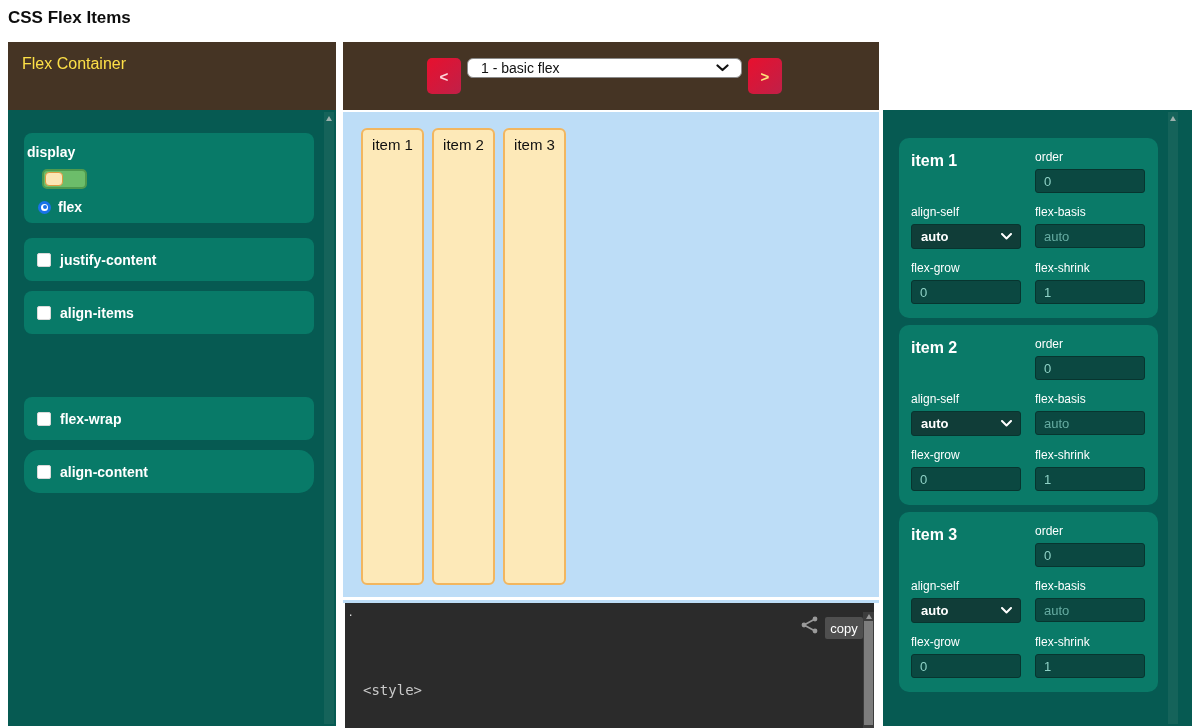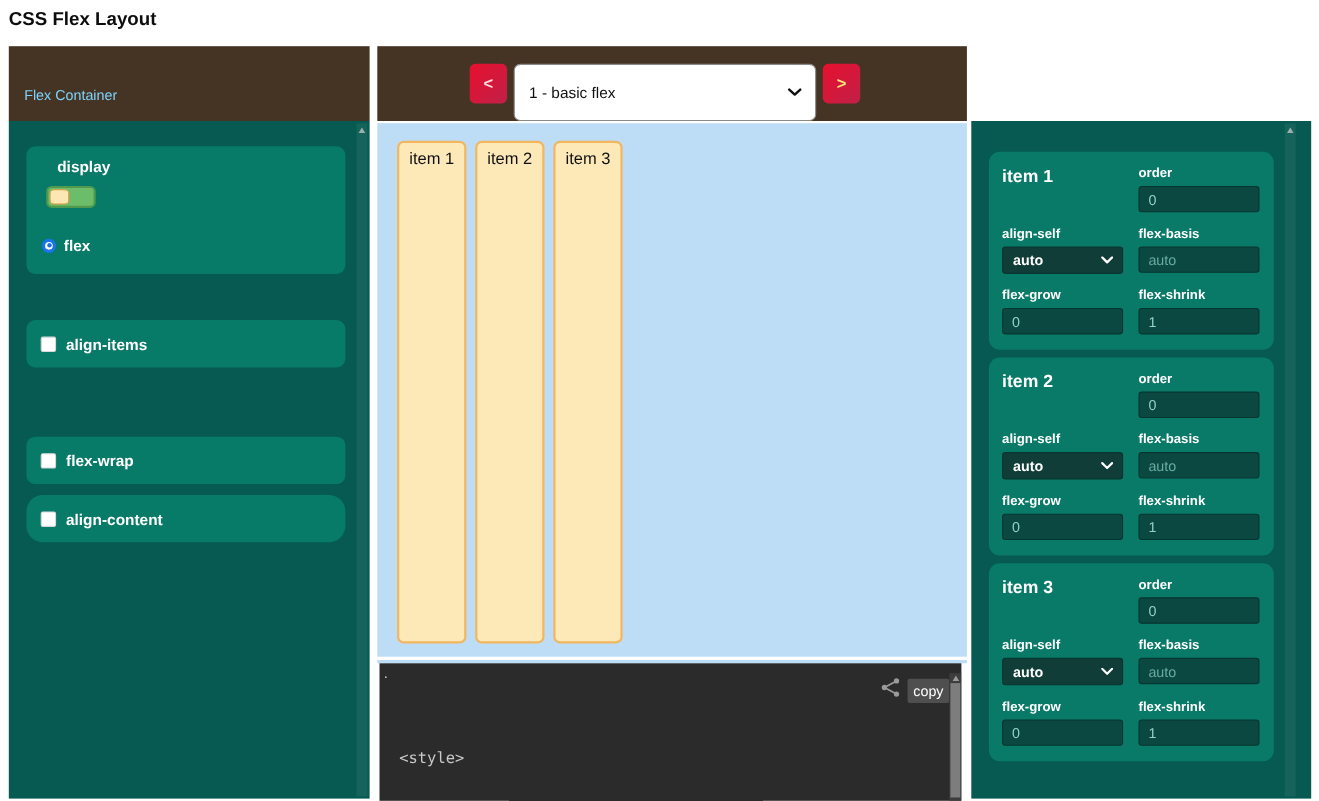--- a/index.html
+++ b/index.html
@@ -9,50 +9,50 @@
   
   .page-title { position:absolute; left:8px; top:8px; font-size:17px; font-weight:bold; color:#0d0d0d; }
 
   
   .col { position:absolute; top:42px; }
   .col-left  { left:8px;   width:328px; height:684px; }
   .col-mid   { left:343px; width:536px; height:686px; }
   .col-right { left:883px; width:309px; height:684px; }
 
   .panel-header { position:absolute; left:0; top:0; width:100%; height:68px; background:#453424; }
-  .panel-header .ph-title { position:absolute; left:14px; top:13px; font-size:13px; color:#7dd3fc;margin-top:24px; }
+  .panel-header .ph-title { position:absolute; left:14px; top:13px; font-size:16px; color:#fde047; }
   .panel-body { position:absolute; left:0; top:68px; width:100%; height:616px; background:#065a52; overflow:hidden; }
 
   
   .teal-scrollbar { position:absolute; top:2px; width:10px; height:612px; background:#15635a; }
   .sb-up-arrow { position:absolute; left:2px; top:4px; width:0; height:0;
                  border-left:3px solid transparent; border-right:3px solid transparent; border-bottom:5px solid #9bb0ac; }
 
   
   .cc-card { position:absolute; left:16px; width:290px; background:#087a68; border-radius:8px; }
   .card-label { font-size:14px; font-weight:bold; color:#ffffff; }
-  .display-card { top:23px; height:116px; padding:10px 28px; }
+  .display-card { top:23px; height:90px; padding:10px 3px; }
   .toggle { position:absolute; left:18px; top:36px; width:45px; height:20px; background:#6cbd6a;
             border:2px solid #4f9a4e; border-radius:5px; }
   .toggle .knob { position:absolute; left:1px; top:1px; width:18px; height:14px; background:#fbe6b4;
                   border:1px solid #dd9a40; border-radius:4px; }
-  .radio-row { position:absolute; left:14px; top:66px; display:flex; align-items:center; gap:7px;margin-top:16px; }
+  .radio-row { position:absolute; left:14px; top:66px; display:flex; align-items:center; gap:7px; }
   .radio { width:13px; height:13px; border-radius:50%; background:#ffffff; border:3px solid #1a73e8; position:relative; }
   .radio::after { content:""; position:absolute; left:1.5px; top:1.5px; width:4px; height:4px; border-radius:50%; background:#1a73e8; }
 
   .prop-card { height:43px; display:flex; align-items:center; gap:9px; padding-left:13px; }
   .prop-1 { top:128px; } .prop-2 { top:181px; } .prop-3 { top:234px; } .prop-4 { top:287px; } .prop-5 { top:340px;border-radius:15px; }
   .cb { width:14px; height:14px; background:#ffffff; border:1px solid #d9d9d9; border-radius:2px; flex:0 0 auto; }
 
   
   .nav-btn { position:absolute; top:16px; width:34px; height:36px; border:none; border-radius:5px;
              background:linear-gradient(135deg,#e8102e,#c02048); font-size:15px; font-weight:bold; cursor:pointer; }
   .prev-btn { left:84px;  color:#ffd9dc; }
   .next-btn { left:405px; color:#ffe27a; }
-  .example-select { position:absolute; left:124px; top:16px; width:275px; height:52px; background:#ffffff;
+  .example-select { position:absolute; left:124px; top:16px; width:275px; height:20px; background:#ffffff;
                     border:1px solid #8a8a8a; border-radius:6px; display:flex; align-items:center; }
   .example-select .ex-val { font-size:14px; color:#111; padding-left:13px; flex:1; }
   .example-select svg { margin-right:12px; }
 
   
   .flex-stage { position:absolute; left:0; top:70px; width:536px; height:485px; background:#bdddf7;
                 display:flex; align-items:stretch; gap:8px; padding:16px 0 12px 18px; }
   .flex-item { width:63px; background:#fde9b8; border:2px solid #f2b65f; border-radius:6px;
                font-size:15px; color:#111; text-align:center; padding-top:6px; }
 
@@ -75,51 +75,55 @@
   .stepper { position:absolute; right:20px; top:32px; display:flex; align-items:center; gap:16px; }
   .step-btn { width:28px; height:28px; background:transparent; border:2px solid #f3efe9; border-radius:6px;
               color:#f3efe9; font-size:17px; font-weight:bold; line-height:1; cursor:pointer; }
   .count-num { font-size:24px; color:#ffffff; }
 
   .rp-card { position:absolute; left:16px; width:259px; height:180px; background:#0a7a68; border-radius:10px;
              padding:12px 11px 0 12px; display:grid; grid-template-columns:110px 110px; column-gap:14px; row-gap:12px;
              grid-auto-rows:min-content; }
   .rp-card-1 { top:28px; } .rp-card-2 { top:215px; } .rp-card-3 { top:402px; }
   .rp-item-title { font-size:16px; font-weight:bold; color:#ffffff; padding-top:2px; }
-  .fld-label { display:block; font-size:12px; font-weight:bold; color:#ffffff; margin-bottom:5px; }
+  .fld-label { display:block; font-size:12px; font-weight:normal; color:#ffffff; margin-bottom:5px; }
   .rp-input { width:100%; height:24px; background:#0b4841; border:1px solid #07352f; border-radius:3px;
               color:#8fd2c6; font-size:13px; padding-left:8px; font-family:"Liberation Sans", sans-serif; }
   .rp-input::placeholder { color:#66aca2; opacity:1; }
   .rp-select { width:100%; height:25px; background:#103d38; border:1px solid #07352f; border-radius:3px;
                display:flex; align-items:center; cursor:pointer; }
   .rp-select .rp-select-val { flex:1; padding-left:9px; font-size:13px; font-weight:bold; color:#ffffff; }
   .rp-select svg { margin-right:8px; }
 </style>
 </head>
 <body>
 
-<div class="page-title">CSS Flex Layout</div>
+<div class="page-title">CSS Flex Items</div>
 
 <div class="col col-left">
   <div class="panel-header">
     <span class="ph-title">Flex Container</span>
   </div>
   <div class="panel-body">
 
     <div class="cc-card display-card">
       <span class="card-label">display</span>
       <div class="toggle">
         <div class="knob"></div>
       </div>
       <div class="radio-row">
         <span class="radio"></span>
         <span class="card-label">flex</span>
       </div>
     </div>
 
+    <div class="cc-card prop-card prop-1">
+      <span class="cb"></span>
+      <span class="card-label">justify-content</span>
+    </div>
     <div class="cc-card prop-card prop-2">
       <span class="cb"></span>
       <span class="card-label">align-items</span>
     </div>
     <div class="cc-card prop-card prop-4">
       <span class="cb"></span>
       <span class="card-label">flex-wrap</span>
     </div>
     <div class="cc-card prop-card prop-5">
       <span class="cb"></span>

